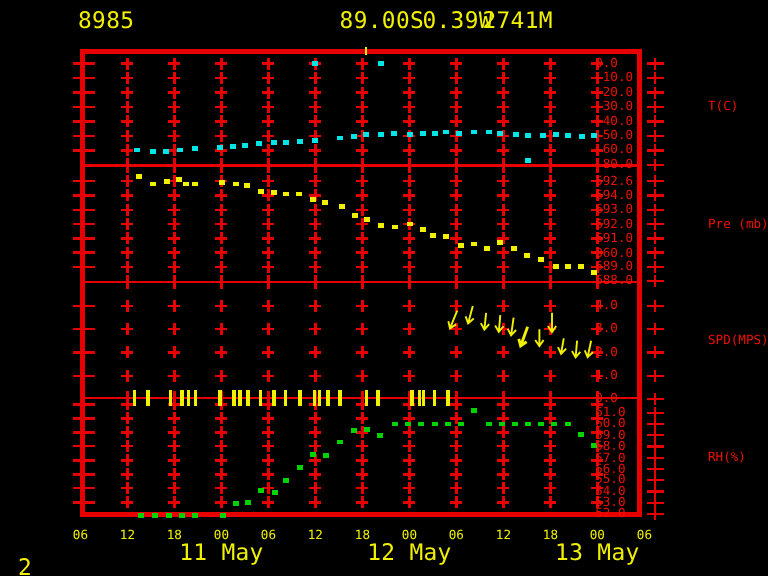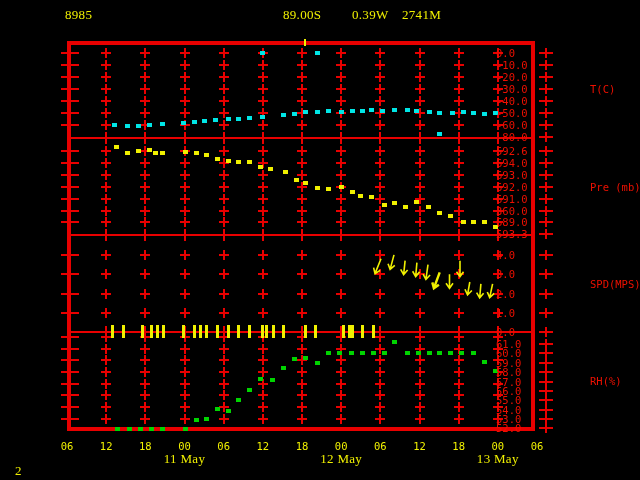--- a/index.html
+++ b/index.html
@@ -1,19 +1,19 @@
 <!DOCTYPE html>
 <html><head>
 <meta charset="utf-8">
 <style>
   html,body{margin:0;padding:0;background:#000;}
   .screen{position:relative;width:640px;height:480px;background:#000;overflow:hidden;
           font-family:"DejaVu Sans Mono","Liberation Mono",monospace;}
   .txt{position:absolute;white-space:pre;line-height:1;}
-  .big{font-size:13px;letter-spacing:0.3px;font-family:Liberation Serif, serif;}
+  .big{font-size:19px;letter-spacing:0.3px;}
   .small{font-size:10.5px;letter-spacing:0;}
   .yellow{color:#f0f000;}
   .red{color:#ee1000;}
   .yt{width:90px;text-align:left;transform:translateY(-50%);}
   .unit{transform:translateY(-50%);}
   .xc{transform:translateX(-50%);}
   svg{position:absolute;left:0;top:0;}
 </style>
 </head>
 <body>
@@ -214,21 +214,21 @@
       <div class="txt small red yt" style="left:496px;top:113.3px">-50.0</div>
       <div class="txt small red yt" style="left:496px;top:125.4px">-60.0</div>
       <div class="txt small red yt" style="left:496px;top:137.4px">-80.0</div>
       <div class="txt small red yt" style="left:496px;top:151.0px">592.6</div>
       <div class="txt small red yt" style="left:496px;top:162.9px">694.0</div>
       <div class="txt small red yt" style="left:496px;top:174.8px">693.0</div>
       <div class="txt small red yt" style="left:496px;top:186.7px">692.0</div>
       <div class="txt small red yt" style="left:496px;top:198.6px">691.0</div>
       <div class="txt small red yt" style="left:496px;top:210.5px">360.0</div>
       <div class="txt small red yt" style="left:496px;top:222.4px">689.0</div>
-      <div class="txt small red yt" style="left:496px;top:234.3px">593.3</div>
+      <div class="txt small red yt" style="left:496px;top:234.3px">688.0</div>
       <div class="txt small red yt" style="left:496px;top:255.0px">4.0</div>
       <div class="txt small red yt" style="left:496px;top:274.4px">3.0</div>
       <div class="txt small red yt" style="left:496px;top:293.7px">2.0</div>
       <div class="txt small red yt" style="left:496px;top:313.1px">1.0</div>
       <div class="txt small red yt" style="left:496px;top:332.4px">0.0</div>
       <div class="txt small red yt" style="left:496px;top:344.0px">61.0</div>
       <div class="txt small red yt" style="left:496px;top:353.4px">60.0</div>
       <div class="txt small red yt" style="left:496px;top:362.7px">59.0</div>
       <div class="txt small red yt" style="left:496px;top:372.1px">58.0</div>
       <div class="txt small red yt" style="left:496px;top:381.5px">57.0</div>

